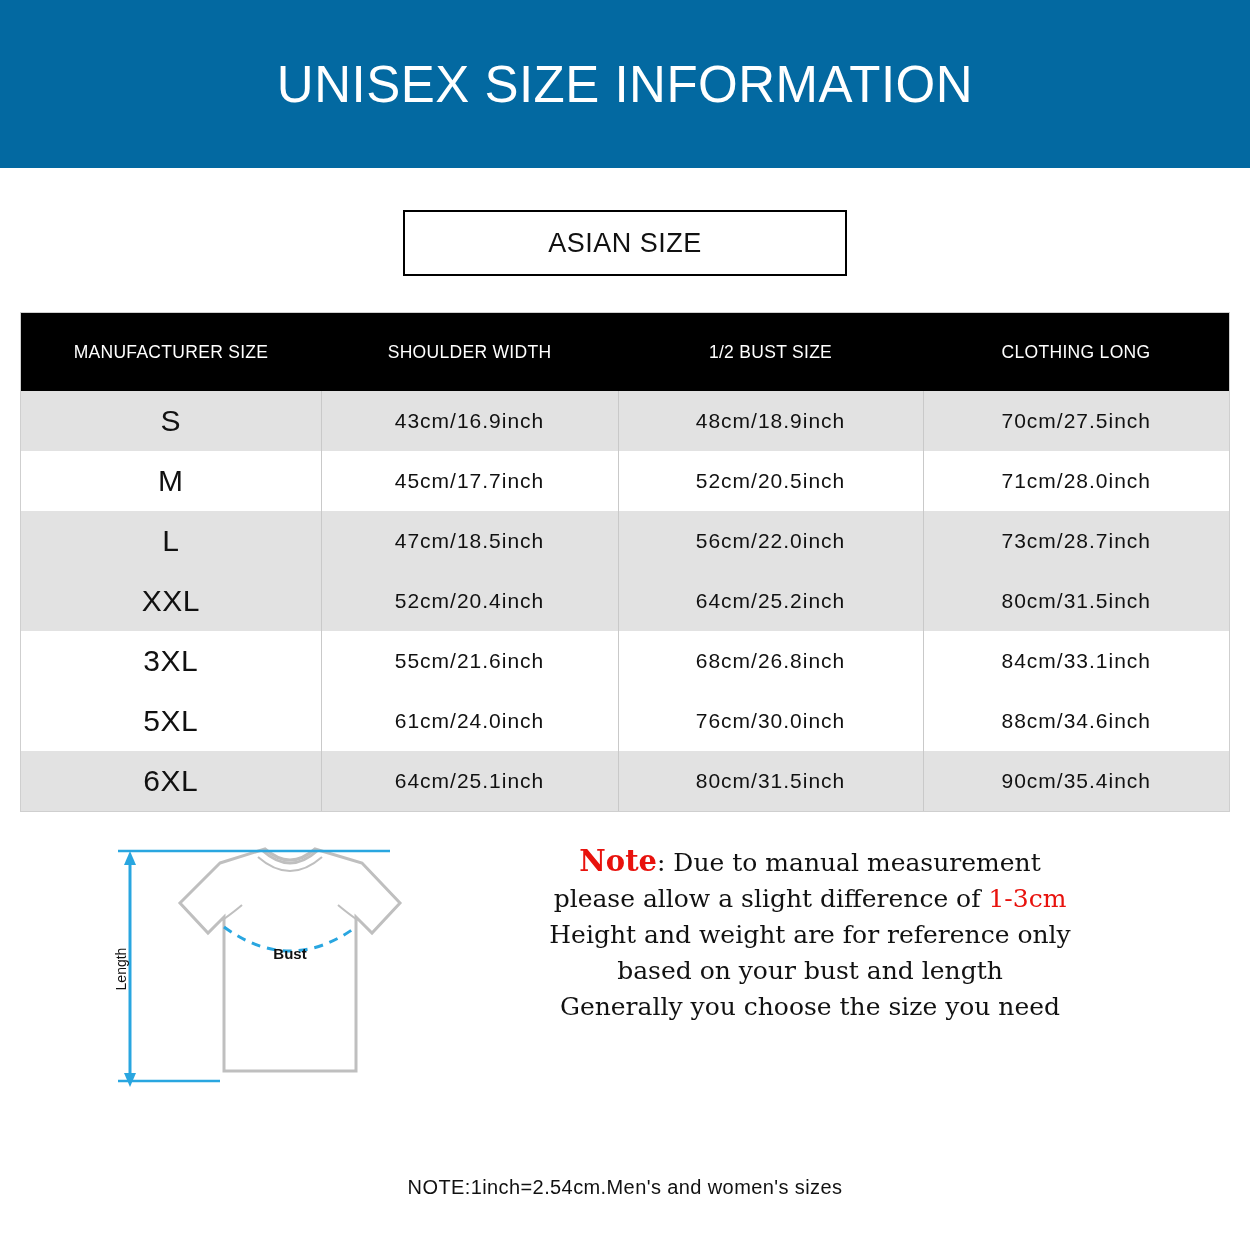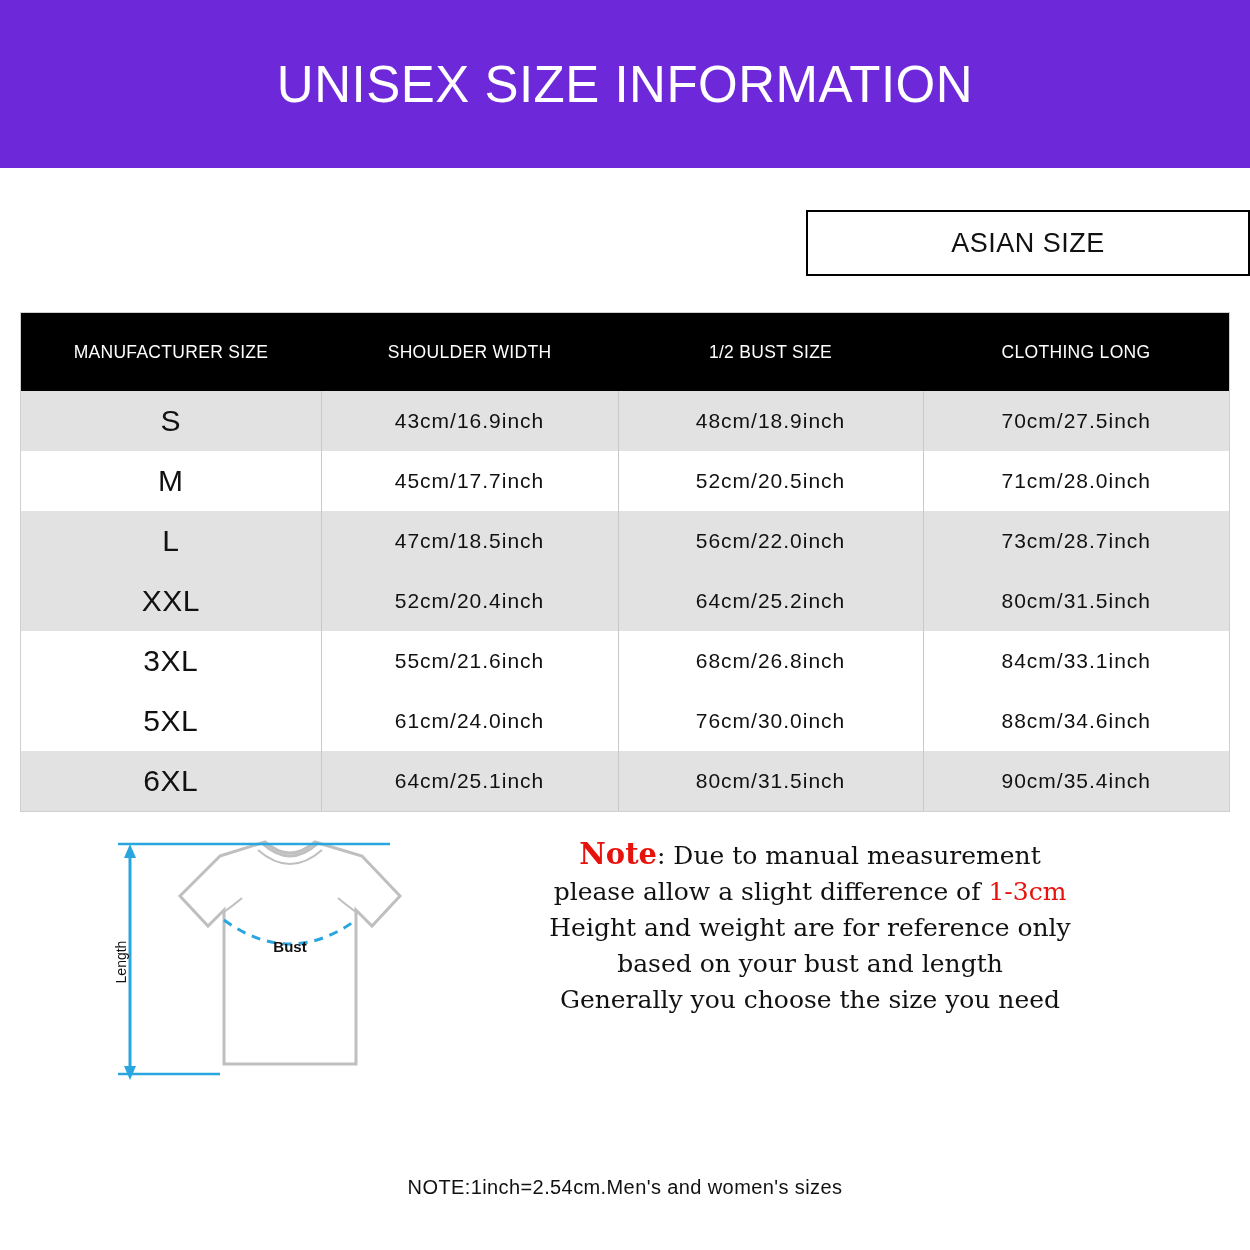--- a/index.html
+++ b/index.html
@@ -12,56 +12,56 @@
     height: 1250px;
     font-family: "Liberation Sans", sans-serif;
     overflow: hidden;
     position: relative;
   }
 
   
   .header-banner {
     width: 1250px;
     height: 168px;
-    background: #6d28d9;
+    background: #0369a1;
     display: flex;
     align-items: center;
     justify-content: center;
   }
   .header-title {
     color: #ffffff;
     font-size: 51px;
     letter-spacing: 0.5px;
     font-weight: 400;
     font-family: "Liberation Sans", sans-serif;
   }
 
   
   .asian-wrap {
     display: flex;
-    justify-content: flex-end;
+    justify-content: center;
     margin-top: 42px;
   }
   .asian-box {
     width: 440px;
     height: 62px;
     border: 2px solid #000;
     display: flex;
     align-items: center;
     justify-content: center;
   }
   .asian-box span {
     font-size: 27px;
     color: #111;
     letter-spacing: 0.5px;
   }
 
   
   .table-wrap {
-    margin: 36px 20px 5px 20px;
+    margin: 36px 20px 12px 20px;
     width: 1210px;
     border: 1px solid #cfcfcf;
     box-sizing: border-box;
   }
   table.size-table {
     width: 100%;
     border-collapse: collapse;
     table-layout: fixed;
   }
   table.size-table th {

